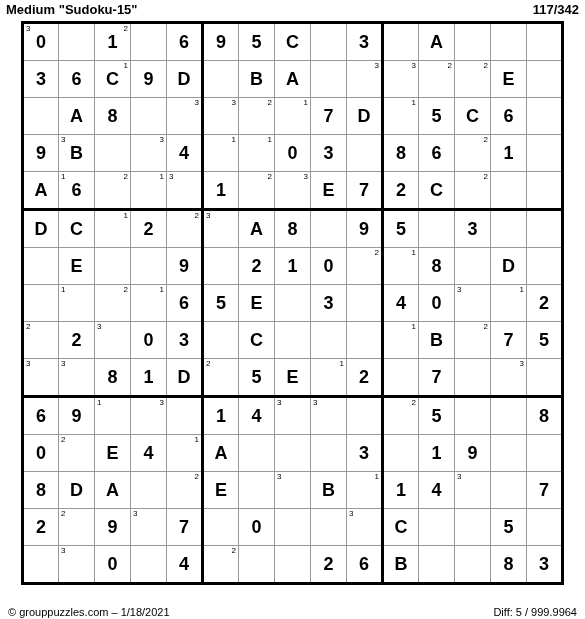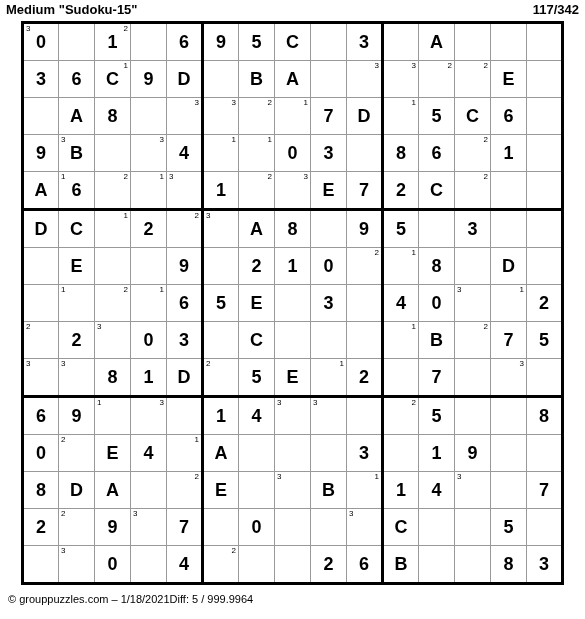--- a/index.html
+++ b/index.html
@@ -59,23 +59,23 @@
     .corner-tl { top: 1px; left: 2px; }
     .corner-tr { top: 1px; right: 2px; }
 
     
     
     .thick-right { border-right: 3px solid #000 !important; }
     .thick-bottom { border-bottom: 3px solid #000 !important; }
 
     #footer {
       display: flex;
-      justify-content: flex-start;
+      justify-content: space-between;
       align-items: center;
-      padding: 2px 8px 14px 8px;
+      padding: 2px 8px 1px 8px;
       font-size: 11px;
     }
   </style>
 </head>
 <body>
 
 <div id="puzzle-container">
   <div id="header">
     <span>Medium "Sudoku-15"</span>
     <span>117/342</span>

